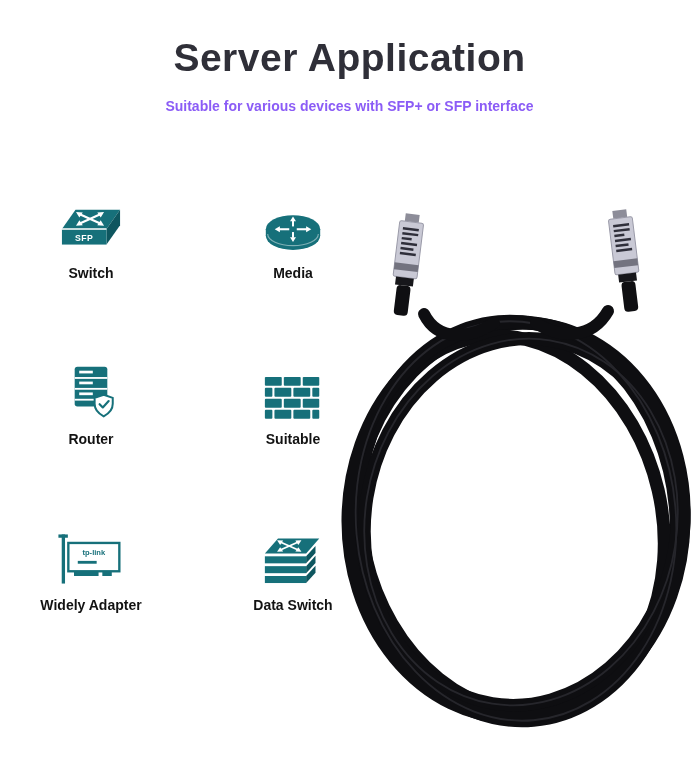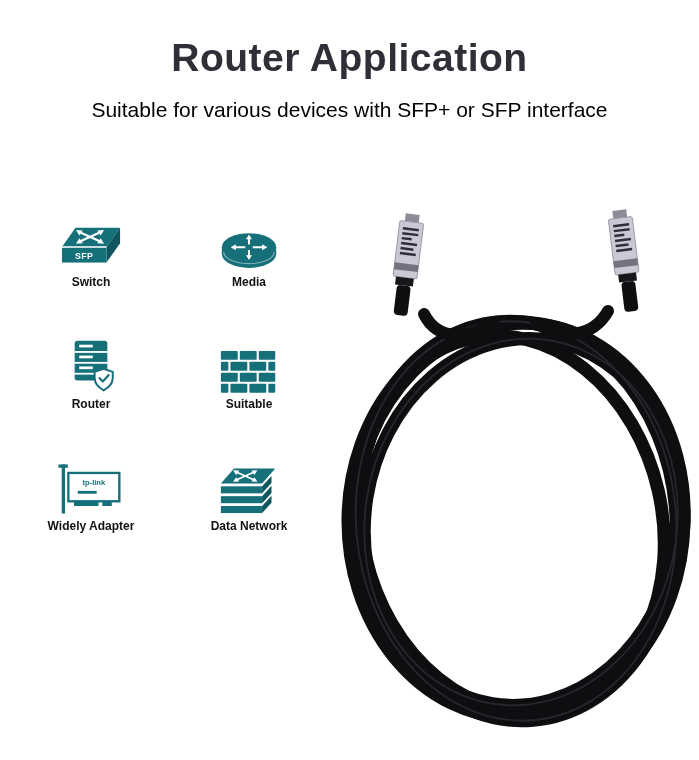--- a/index.html
+++ b/index.html
@@ -6,37 +6,37 @@
   body{
     width:699px;height:760px;background:#ffffff;position:relative;overflow:hidden;
     font-family:"Liberation Sans",sans-serif;
   }
   .title{
     position:absolute;top:36px;left:0;width:100%;text-align:center;
     font-size:39px;font-weight:700;color:#2f2f38;letter-spacing:.5px;margin:0;
   }
   .subtitle{
     position:absolute;top:98px;left:0;width:100%;text-align:center;
-    font-size:21px;font-weight:400;color:#000000;margin:0;
+    font-size:14px;font-weight:700;color:#8b5cf6;margin:0;
   }
   .devices{
-    position:absolute;left:16px;top:166px;
-    display:grid;grid-template-columns:150px 166px;grid-auto-rows:122px;
+    position:absolute;left:16px;top:158px;
+    display:grid;grid-template-columns:150px 166px;grid-auto-rows:122px;gap:44px;
   }
   .device{display:flex;flex-direction:column;align-items:center;justify-content:flex-end;}
   .icon-box{display:flex;align-items:flex-end;justify-content:center;}
-  .device-label{margin-top:3px;font-size:12px;font-weight:700;color:#121212;white-space:nowrap;line-height:1;}
+  .device-label{margin-top:11px;font-size:14px;font-weight:700;color:#121212;white-space:nowrap;line-height:1;}
   .cable{position:absolute;left:320px;top:206px;}
   svg{display:block;}
   .svg-brand{font-family:"Liberation Sans",sans-serif;font-weight:bold;}
 </style>
 </head>
 <body>
 
-<h1 class="title">Router Application</h1>
+<h1 class="title">Server Application</h1>
 <p class="subtitle">Suitable for various devices with SFP+ or SFP interface</p>
 
 <div class="devices">
 
   <div class="device">
     <div class="icon-box">
       <svg width="62" height="48" viewBox="0 0 64 48">
         <polygon points="16,2 62,2 48,22 2,22" fill="#16707A"></polygon>
         <polygon points="48,22 62,2 62,18 48,38" fill="#0E565F"></polygon>
         <rect x="2" y="22" width="46" height="16" fill="#16707A"></rect>
@@ -156,21 +156,21 @@
           <polygon points="15,16.2 21.5,15.8 18.3,11.2"></polygon>
         </g>
         <rect x="2" y="21" width="44" height="7.5" fill="#16707A"></rect>
         <polygon points="46,21 56,10 56,17.5 46,28.5" fill="#0E565F"></polygon>
         <rect x="2" y="31.5" width="44" height="7.5" fill="#16707A"></rect>
         <polygon points="46,31.5 56,20.5 56,28 46,39" fill="#0E565F"></polygon>
         <rect x="2" y="42" width="44" height="7.5" fill="#16707A"></rect>
         <polygon points="46,42 56,31 56,38.5 46,49.5" fill="#0E565F"></polygon>
       </svg>
     </div>
-    <div class="device-label">Data Network</div>
+    <div class="device-label">Data Switch</div>
   </div>
 
 </div>
 
 <div class="cable">
   <svg width="379" height="554" viewBox="0 0 379 554">
 
     <g fill="none" stroke="#0E0E11" stroke-width="13">
       <ellipse cx="196" cy="315" rx="160" ry="200" transform="rotate(-5 196 315)"></ellipse>
       <ellipse cx="199" cy="312" rx="165" ry="195" transform="rotate(4 199 312)"></ellipse>

